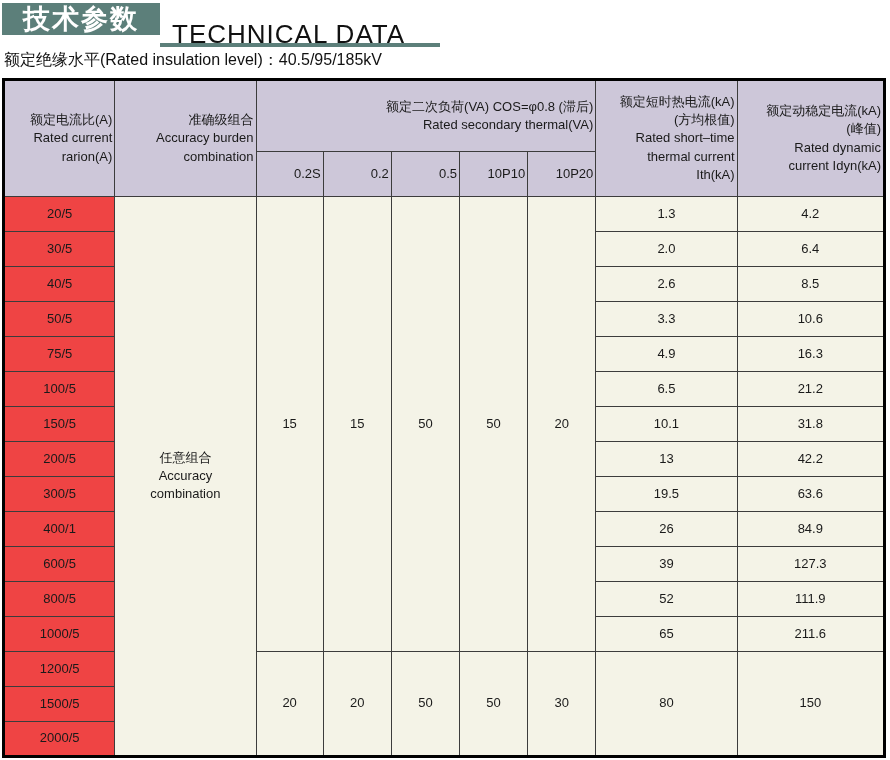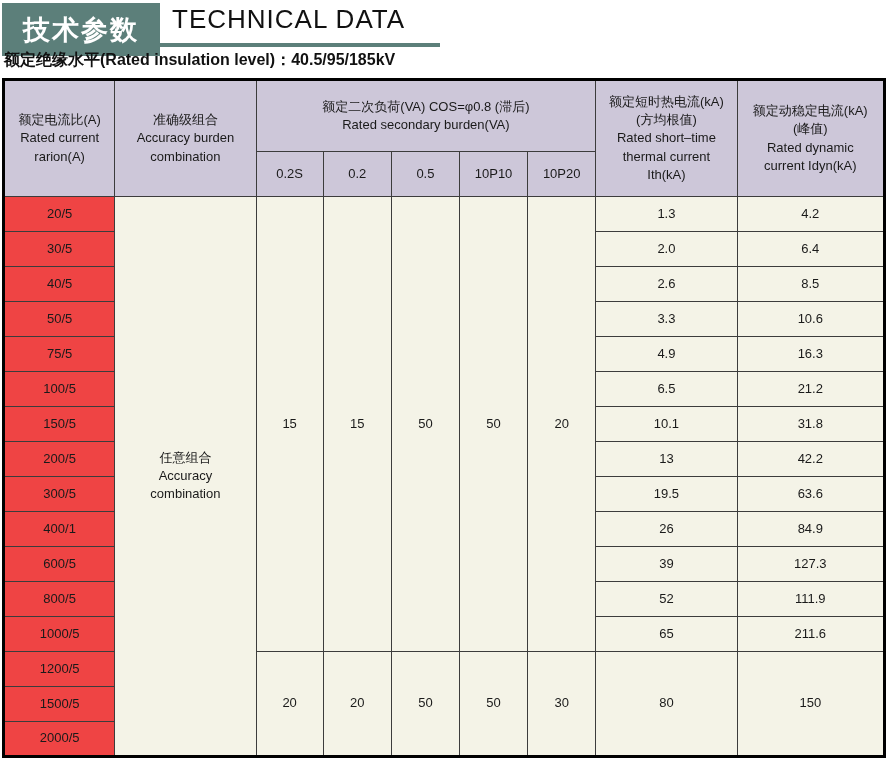--- a/index.html
+++ b/index.html
@@ -4,50 +4,50 @@
 <style>
   html,body{margin:0;padding:0;background:#ffffff;}
   body{
     width:890px;height:760px;position:relative;overflow:hidden;
     font-family:"Liberation Sans","DejaVu Sans",sans-serif;
     color:#1a1a1a;-webkit-font-smoothing:antialiased;
   }
   
   .title-band{position:absolute;left:2px;top:3px;height:40px;width:886px;}
   .title-zh{
-    position:absolute;left:0;top:0;width:158px;height:53px;
+    position:absolute;left:0;top:0;width:158px;height:32px;
     background:#5c7f7a;color:#ffffff;font-size:27px;font-weight:bold;
     display:flex;align-items:center;justify-content:center;letter-spacing:2px;
   }
   .title-en{
-    position:absolute;left:170px;top:1px;font-size:26px;color:#111111;
+    position:absolute;left:170px;top:16px;font-size:26px;color:#111111;
     letter-spacing:1px;white-space:nowrap;
   }
   .title-underline{
     position:absolute;left:158px;top:40px;width:280px;height:4px;background:#5c7f7a;
   }
   .insulation-line{
-    position:absolute;left:4px;top:50px;font-size:16px;font-weight:700;
+    position:absolute;left:4px;top:50px;font-size:16px;font-weight:400;
     white-space:nowrap;color:#111111;
   }
   
   .tech-table{
     position:absolute;left:2px;top:78px;width:884px;
     border-collapse:collapse;table-layout:fixed;
     border:3px solid #000000;
     font-size:13px;
   }
   .tech-table td{
     border:1px solid #3c3c3c;text-align:center;vertical-align:middle;
     padding:0 2px;line-height:1.4;
   }
   tr.hrow1{height:72px;}
   tr.hrow2{height:45px;}
   tr.drow{height:35px;}
-  td.hdr{background:#cdc7d9;}
+  td.hdr{background:#cdc7d9;text-align:right;}
   td.ratio{background:#ef4444;}
   td.data{background:#f4f3e7;text-align:center;}
   .hline{display:block;}
 </style>
 </head>
 <body>
 
 <div class="title-band">
   <div class="title-zh">技术参数</div>
   <div class="title-en">TECHNICAL DATA</div>
@@ -75,21 +75,21 @@
       <span class="hline">Rated current</span>
       <span class="hline">rarion(A)</span>
     </td>
     <td class="hdr" rowspan="2">
       <span class="hline">准确级组合</span>
       <span class="hline">Accuracy burden</span>
       <span class="hline">combination</span>
     </td>
     <td class="hdr" colspan="5">
       <span class="hline">额定二次负荷(VA) COS=φ0.8 (滞后)</span>
-      <span class="hline">Rated secondary burden(VA)</span>
+      <span class="hline">Rated secondary thermal(VA)</span>
     </td>
     <td class="hdr" rowspan="2">
       <span class="hline">额定短时热电流(kA)</span>
       <span class="hline">(方均根值)</span>
       <span class="hline">Rated short–time</span>
       <span class="hline">thermal current</span>
       <span class="hline">Ith(kA)</span>
     </td>
     <td class="hdr" rowspan="2">
       <span class="hline">额定动稳定电流(kA)</span>

